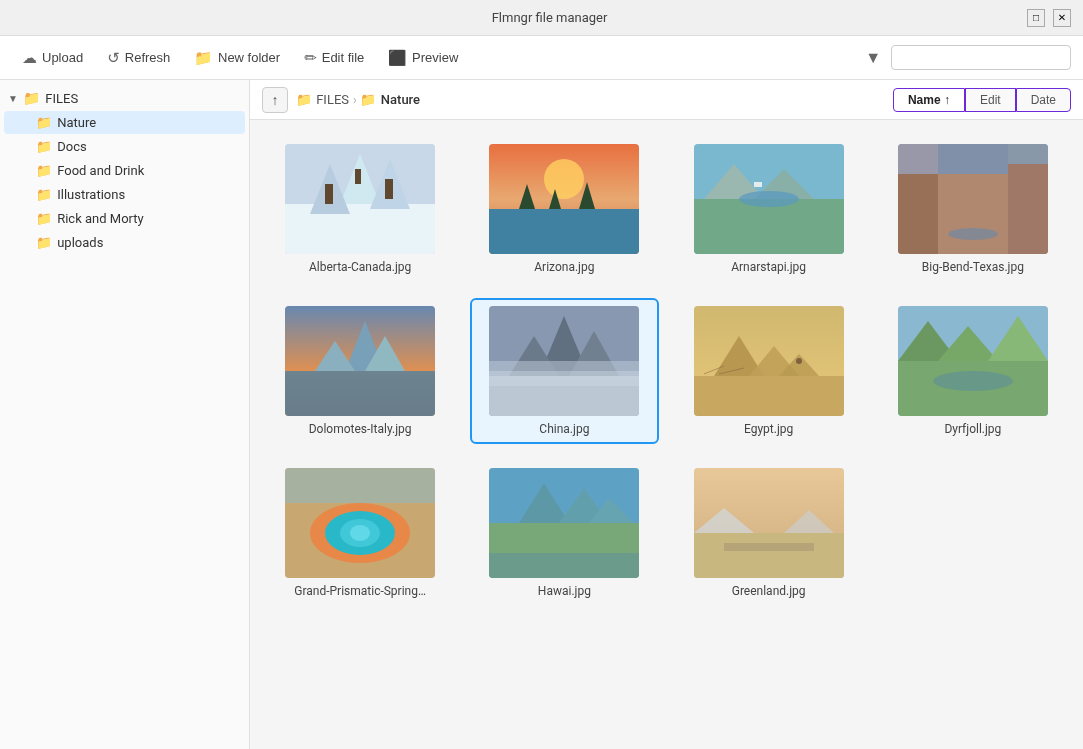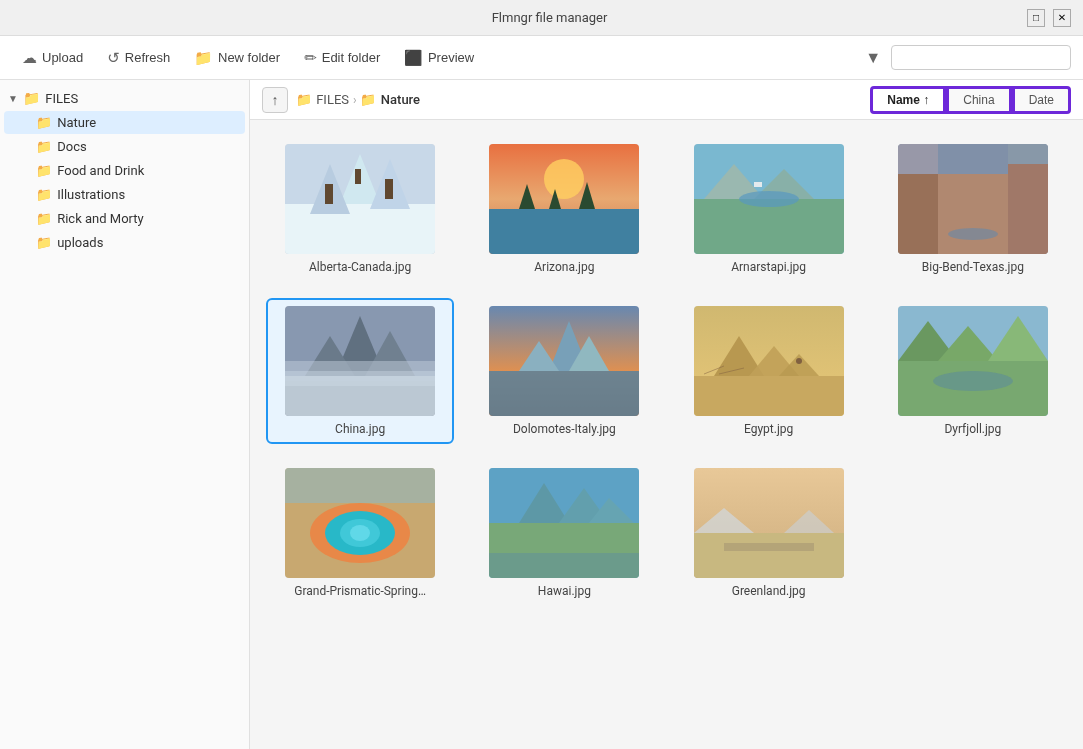--- a/index.html
+++ b/index.html
@@ -154,21 +154,21 @@
     .breadcrumb-item { cursor: pointer; color: #555; }
     .breadcrumb-current { color: #333; font-weight: 500; }
 
     .sort-controls {
       margin-left: auto;
       display: flex;
       gap: 0;
     }
     .sort-btn {
       padding: 4px 14px;
-      border: 3px solid #6d28d9;
+      border: 1px solid #6d28d9;
       background: #f9f9f9;
       cursor: pointer;
       font-size: 12px;
       color: #555;
     }
     .sort-btn.active { background: #fff; font-weight: 600; color: #222; }
     .sort-btn:first-child { border-radius: 4px 0 0 4px; }
     .sort-btn:last-child { border-radius: 0 4px 4px 0; text-align: center; }
 
     
@@ -239,21 +239,21 @@
   <button class="toolbar-btn">
     <span class="toolbar-icon">↺</span>
     <span>Refresh</span>
   </button>
   <button class="toolbar-btn">
     <span class="toolbar-icon">📁</span>
     <span>New folder</span>
   </button>
   <button class="toolbar-btn">
     <span class="toolbar-icon">✏</span>
-    <span>Edit folder</span>
+    <span>Edit file</span>
   </button>
   <button class="toolbar-btn">
     <span class="toolbar-icon">⬛</span>
     <span>Preview</span>
   </button>
   <div class="toolbar-spacer"></div>
   <span class="filter-icon">▼</span>
   <input class="search-input" type="text" placeholder="" style="">
 </div>
 
@@ -301,21 +301,21 @@
         <span class="breadcrumb-folder-icon">📁</span>
         <span class="breadcrumb-item">FILES</span>
         <span class="breadcrumb-sep">›</span>
         <span class="breadcrumb-folder-icon">📁</span>
         <span class="breadcrumb-current">Nature</span>
       </div>
       <div class="sort-controls">
         <button class="sort-btn active">
           <span>Name</span> ↑
         </button>
-        <button class="sort-btn">China</button>
+        <button class="sort-btn">Edit</button>
         <button class="sort-btn">Date</button>
       </div>
     </div>
 
     <div class="file-grid-wrapper">
       <div class="file-grid" id="file-grid">
           <div class="file-item">
     <div class="file-thumb"><svg viewBox="0 0 150 110" xmlns="http://www.w3.org/2000/svg">
                 <rect width="150" height="110" fill="#c8d8e8"></rect>
                 <rect y="60" width="150" height="50" fill="#e8f4f8"></rect>
@@ -362,48 +362,48 @@
                 <rect width="150" height="110" fill="#8090a8"></rect>
                 <rect y="30" width="150" height="80" fill="#b08870"></rect>
                 <rect x="0" y="30" width="40" height="80" fill="#987058"></rect>
                 <rect x="110" y="20" width="40" height="90" fill="#a07868"></rect>
                 <polygon points="0,30 40,30 40,0 0,0" fill="#9898a8"></polygon>
                 <polygon points="110,20 150,20 150,0 110,0" fill="#8898a8"></polygon>
                 <ellipse cx="75" cy="90" rx="25" ry="6" fill="#6888a8" opacity="0.6"></ellipse>
               </svg></div>
     <div class="file-name">Big-Bend-Texas.jpg</div>
   </div>
-          <div class="file-item selected">
-    <div class="file-thumb"><svg viewBox="0 0 150 110" xmlns="http://www.w3.org/2000/svg">
-                <rect width="150" height="110" fill="#8898b0"></rect>
-                <rect y="70" width="150" height="40" fill="#c8d4dc" opacity="0.8"></rect>
-                <polygon points="50,70 75,10 100,70" fill="#607080"></polygon>
-                <polygon points="20,70 45,30 70,70" fill="#6a7a8a"></polygon>
-                <polygon points="80,70 105,25 130,70" fill="#708090"></polygon>
-                <rect y="55" width="150" height="20" fill="#c0ccda" opacity="0.5"></rect>
-                <rect y="65" width="150" height="15" fill="#d0dce8" opacity="0.4"></rect>
-              </svg></div>
-    <div class="file-name">China.jpg</div>
-  </div>
           <div class="file-item">
     <div class="file-thumb"><svg viewBox="0 0 150 110" xmlns="http://www.w3.org/2000/svg">
                 <defs>
                   <linearGradient id="g3" x1="0" y1="0" x2="0" y2="1">
                     <stop offset="0%" stop-color="#6888b0"></stop>
                     <stop offset="60%" stop-color="#e09050"></stop>
                     <stop offset="100%" stop-color="#c87030"></stop>
                   </linearGradient>
                 </defs>
                 <rect width="150" height="110" fill="url(#g3)"></rect>
                 <rect y="65" width="150" height="45" fill="#5080a0" opacity="0.8"></rect>
                 <polygon points="60,65 80,15 100,65" fill="#78a0b8"></polygon>
                 <polygon points="30,65 50,35 70,65" fill="#8ab0c0"></polygon>
                 <polygon points="80,65 100,30 120,65" fill="#90b8c0"></polygon>
               </svg></div>
     <div class="file-name">Dolomotes-Italy.jpg</div>
+  </div>
+          <div class="file-item selected">
+    <div class="file-thumb"><svg viewBox="0 0 150 110" xmlns="http://www.w3.org/2000/svg">
+                <rect width="150" height="110" fill="#8898b0"></rect>
+                <rect y="70" width="150" height="40" fill="#c8d4dc" opacity="0.8"></rect>
+                <polygon points="50,70 75,10 100,70" fill="#607080"></polygon>
+                <polygon points="20,70 45,30 70,70" fill="#6a7a8a"></polygon>
+                <polygon points="80,70 105,25 130,70" fill="#708090"></polygon>
+                <rect y="55" width="150" height="20" fill="#c0ccda" opacity="0.5"></rect>
+                <rect y="65" width="150" height="15" fill="#d0dce8" opacity="0.4"></rect>
+              </svg></div>
+    <div class="file-name">China.jpg</div>
   </div>
           <div class="file-item">
     <div class="file-thumb"><svg viewBox="0 0 150 110" xmlns="http://www.w3.org/2000/svg">
                 <defs>
                   <linearGradient id="g4" x1="0" y1="0" x2="0" y2="1">
                     <stop offset="0%" stop-color="#d0b870"></stop>
                     <stop offset="100%" stop-color="#e8c878"></stop>
                   </linearGradient>
                 </defs>
                 <rect width="150" height="110" fill="url(#g4)"></rect>

